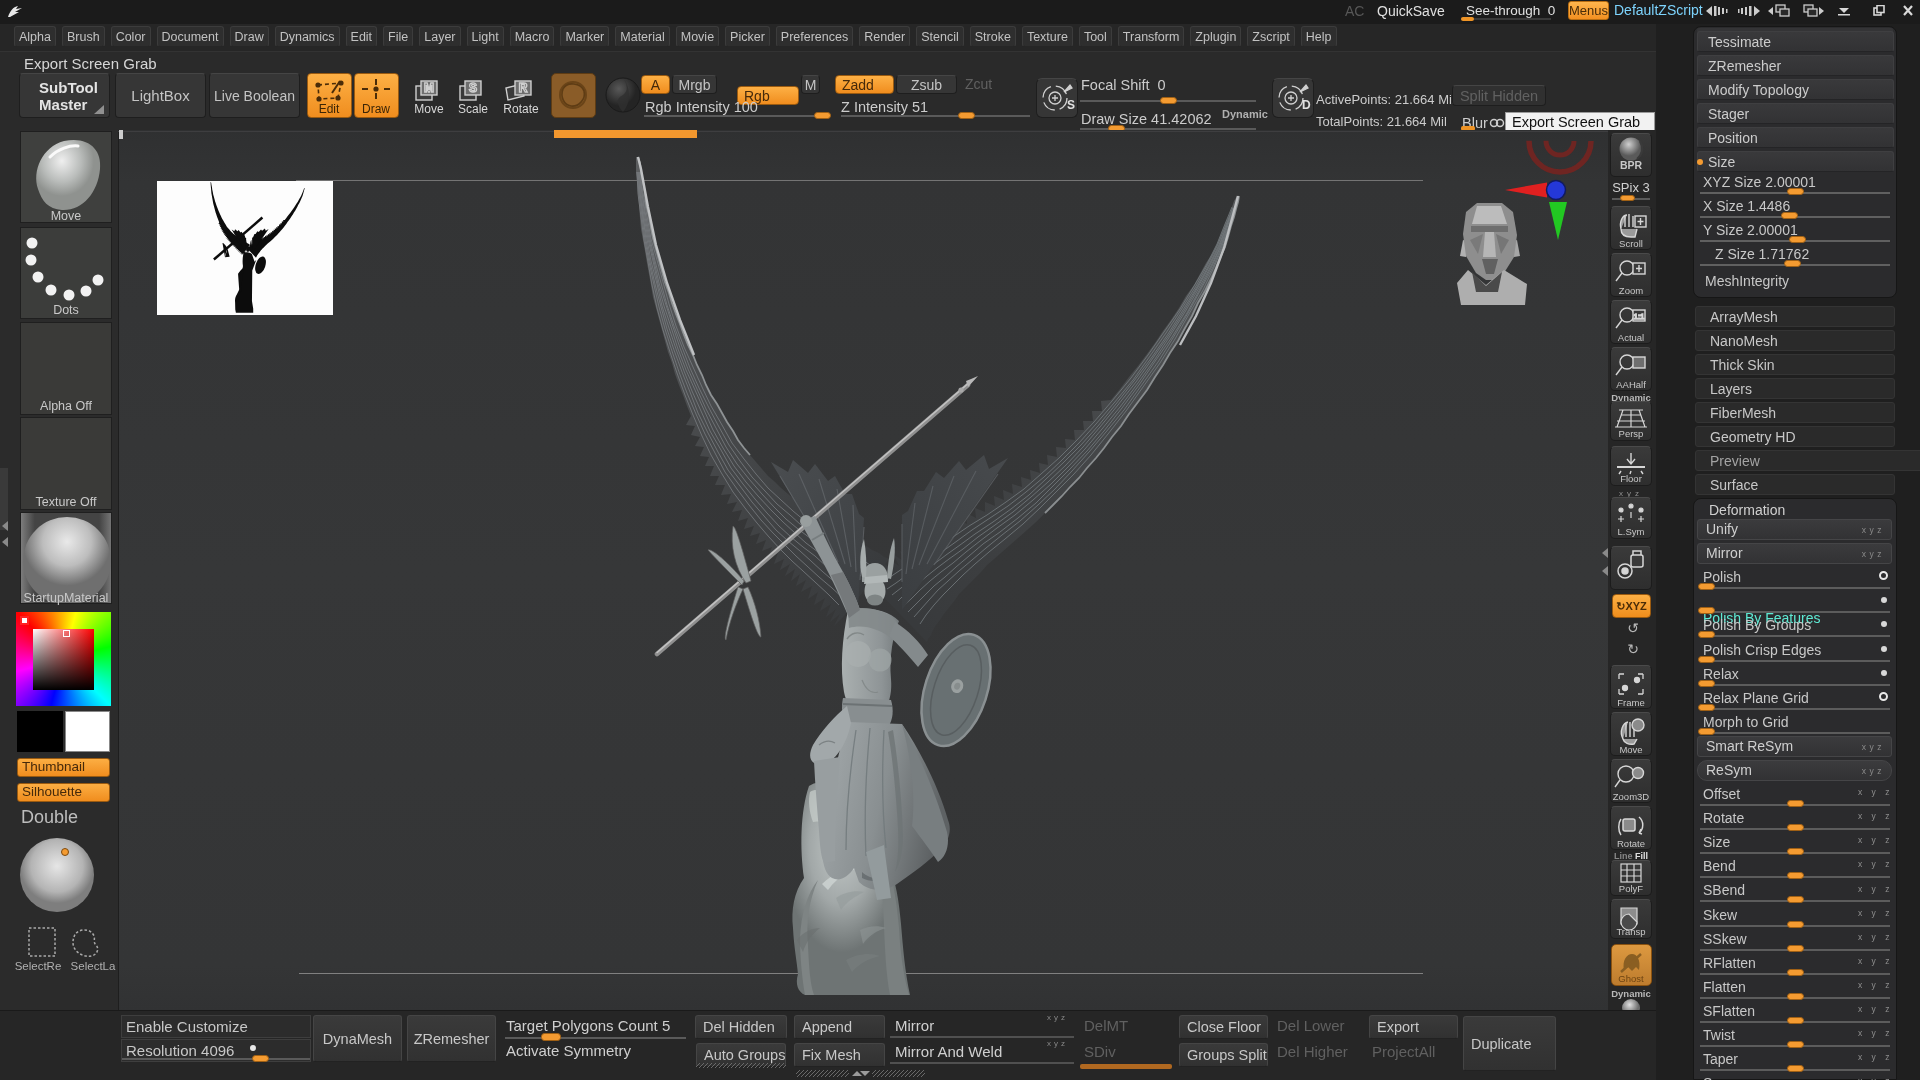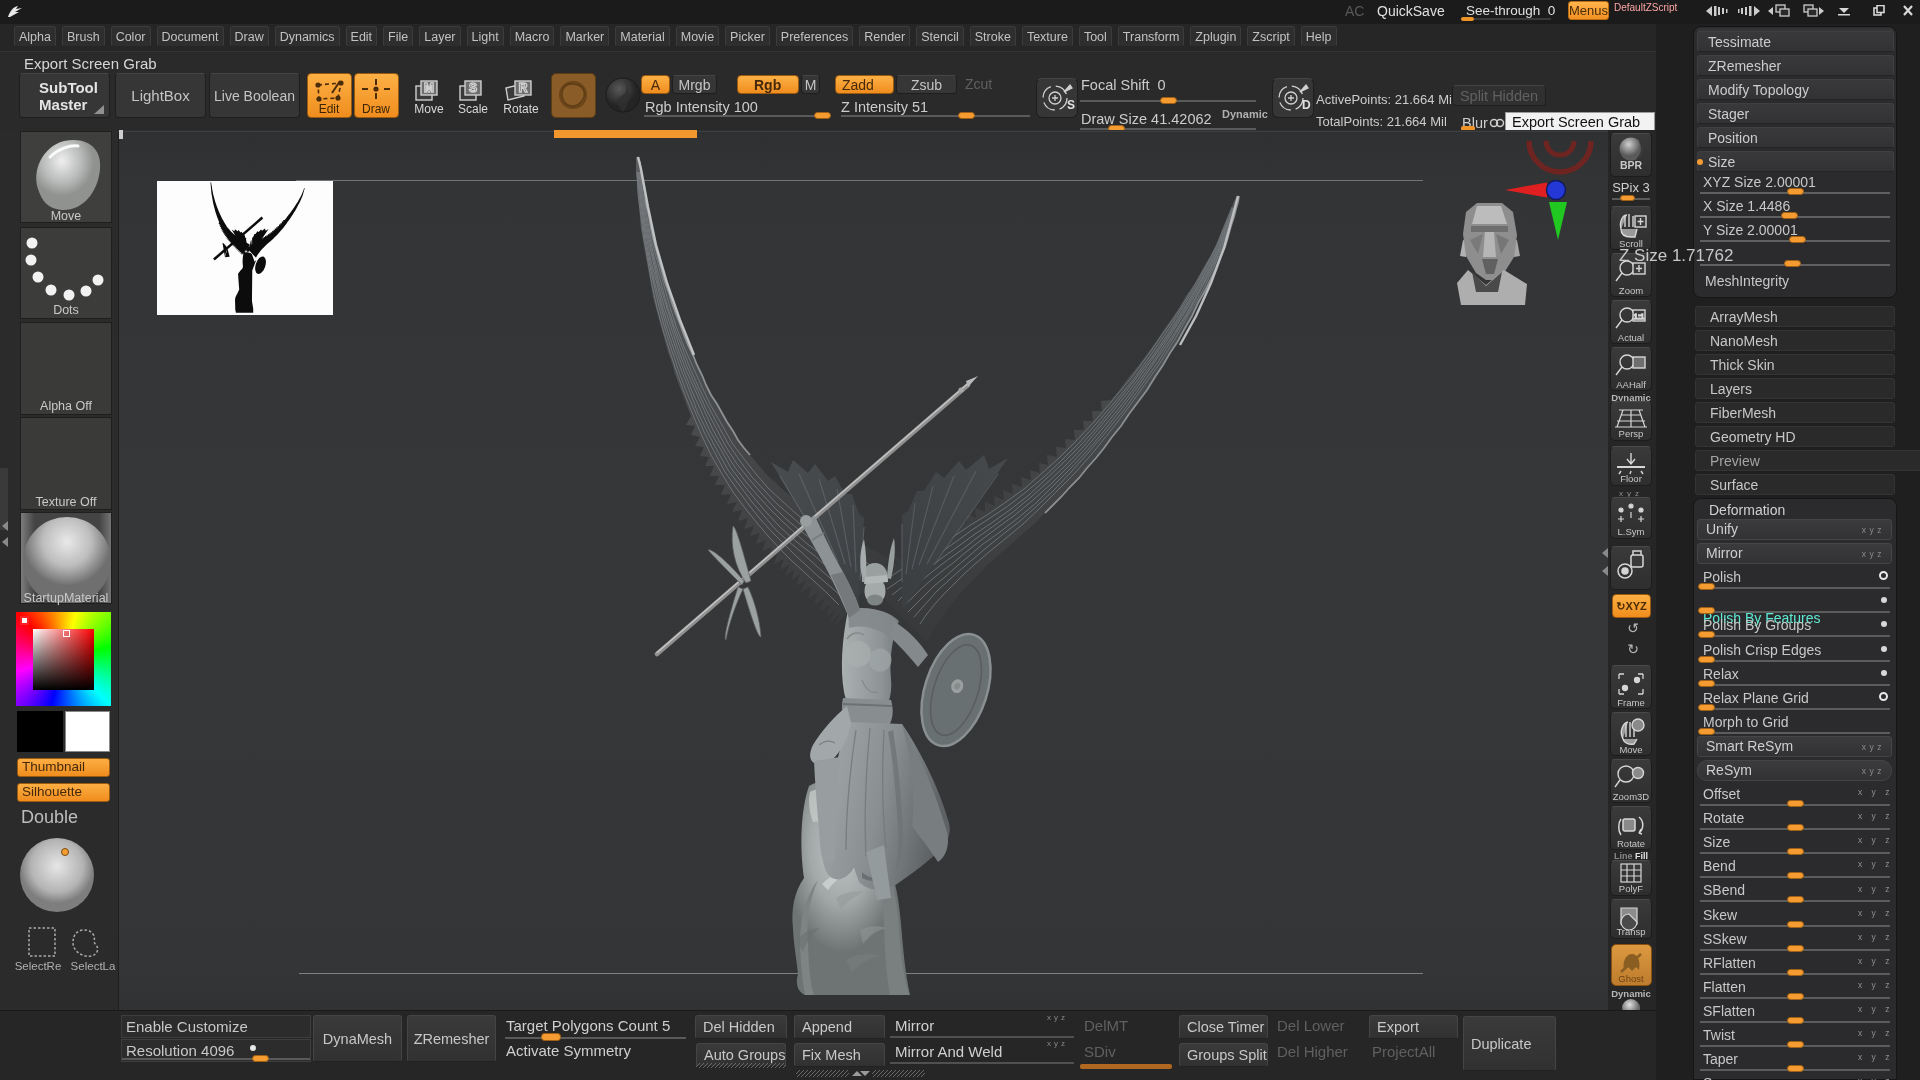--- a/index.html
+++ b/index.html
@@ -18,21 +18,21 @@
  <svg class="abs" style="left:6px;top:3px" width="18" height="18" viewBox="0 0 18 18">
       <path d="M2,14 C4,8 7,4 12,3 L10,6 L16,5 L9,9 L13,9 L4,14 Z" fill="#e8e8e8"></path>
     </svg>
 </div>
 <span class="abs" style="left:1345px;top:3px;font-size:14px;color:#575757;z-index:5">AC</span>
 <span class="abs" style="left:1377px;top:3px;font-size:14px;color:#e0e0e0;z-index:5">QuickSave</span>
 <span class="abs" style="left:1466px;top:3px;font-size:13.5px;color:#e0e0e0;z-index:5">See-through&nbsp;&nbsp;0</span>
 <div class="abs" style="left:1461px;top:18px;width:90px;height:2px;background:#3a3a3a;z-index:5"></div>
 <div class="abs" style="left:1461px;top:17px;width:13px;height:4px;background:#ef9426;border-radius:2px;z-index:5"></div>
 <div class="abs" style="left:1568px;top:1px;width:41px;height:19px;background:linear-gradient(#ffb54d,#f39021);border:1px solid #b86d12;border-radius:3px;color:#4a2c08;font-size:13px;text-align:center;line-height:18px;z-index:5">Menus</div>
-<span class="abs" style="left:1614px;top:2px;font-size:10px;color:#fca5a5;z-index:5">DefaultZScript</span>
+<span class="abs" style="left:1614px;top:2px;font-size:14px;color:#7dd3fc;z-index:5">DefaultZScript</span>
 <svg class="abs" style="left:1706px;top:4px;z-index:5" width="120" height="14" viewBox="0 0 120 14">
  <g fill="#cccccc">
       <path d="M0,7 L6,2 L6,12 Z"></path>
       <rect x="8" y="2" width="2.5" height="10"></rect>
       <rect x="12" y="3" width="2" height="8"></rect>
       <rect x="16" y="4" width="2" height="6"></rect>
       <rect x="20" y="5" width="1.5" height="4"></rect>
  <rect x="32" y="5" width="1.5" height="4"></rect>
       <rect x="35" y="4" width="2" height="6"></rect>
       <rect x="39" y="3" width="2" height="8"></rect>
@@ -126,21 +126,21 @@
       <radialGradient id="sphg" cx="38%" cy="32%">
         <stop offset="0%" stop-color="#585858"></stop>
         <stop offset="100%" stop-color="#242424"></stop>
       </radialGradient>
     </defs>
     <circle cx="20" cy="20" r="17" fill="url(#sphg)" stroke="#1a1a1a"></circle>
     <path d="M20,3 C28,12 28,28 20,37 C14,30 12,24 20,20 C26,16 24,8 20,3" fill="#303030" opacity="0.8"></path>
   </svg>
 <div class="obtn" style="left:641px;top:75px;width:29px;height:19px;font-size:14px;font-weight:normal">A</div>
 <div class="btn" style="left:672px;top:75px;width:45px;height:19px;font-size:14px">Mrgb</div>
-<div class="obtn" style="left:737px;top:75px;width:62px;height:19px;font-size:14px;font-weight:bold;justify-content:flex-start;padding-left:16px">Rgb</div>
+<div class="obtn" style="left:737px;top:86px;width:62px;height:19px;font-size:14px;font-weight:normal;justify-content:flex-start;padding-left:6px">Rgb</div>
 <div class="btn" style="left:801px;top:75px;width:19px;height:19px;font-size:14px">M</div>
 <div class="obtn" style="left:835px;top:75px;width:59px;height:19px;font-size:14px;font-weight:normal;justify-content:flex-start;padding-left:6px">Zadd</div>
 <div class="btn" style="left:896px;top:75px;width:61px;height:19px;font-size:14px">Zsub</div>
 <span class="abs" style="left:965px;top:76px;font-size:14px;color:#606060">Zcut</span>
 <span class="abs" style="left:645px;top:99px;font-size:14.5px;color:#cccccc">Rgb Intensity 100</span>
 <div class="abs" style="left:644px;top:115px;width:186px;height:1.5px;background:#5a5a5a"></div>
 <div class="sl-handle" style="left:814px;top:112px"></div>
 <span class="abs" style="left:841px;top:99px;font-size:14.5px;color:#cccccc">Z Intensity 51</span>
 <div class="abs" style="left:841px;top:115px;width:189px;height:1.5px;background:#5a5a5a"></div>
 <div class="sl-handle" style="left:958px;top:112px"></div>
@@ -660,21 +660,21 @@
 <div class="abs" style="left:1697px;top:159px;width:6px;height:6px;background:#f49b31;border-radius:3px;z-index:5"></div>
 <span class="abs" style="left:1703px;top:174px;font-size:14px;color:#c8c8c8;z-index:4">XYZ Size 2.00001</span>
 <div class="abs" style="left:1700px;top:192px;width:190px;height:1.5px;background:#606060;z-index:4"></div>
 <div class="sl-handle" style="left:1787px;top:188px;z-index:4"></div>
 <span class="abs" style="left:1703px;top:198px;font-size:14px;color:#c8c8c8;z-index:4">X Size 1.4486</span>
 <div class="abs" style="left:1700px;top:216px;width:190px;height:1.5px;background:#606060;z-index:4"></div>
 <div class="sl-handle" style="left:1781px;top:212px;z-index:4"></div>
 <span class="abs" style="left:1703px;top:222px;font-size:14px;color:#c8c8c8;z-index:4">Y Size 2.00001</span>
 <div class="abs" style="left:1700px;top:240px;width:190px;height:1.5px;background:#606060;z-index:4"></div>
 <div class="sl-handle" style="left:1789px;top:236px;z-index:4"></div>
-<span class="abs" style="left:1619px;top:246px;font-size:17px;color:#c8c8c8;z-index:4">Z Size 1.71762</span>
+<span class="abs" style="left:1715px;top:246px;font-size:14px;color:#c8c8c8;z-index:4">Z Size 1.71762</span>
 <div class="abs" style="left:1700px;top:264px;width:190px;height:1.5px;background:#606060;z-index:4"></div>
 <div class="sl-handle" style="left:1784px;top:260px;z-index:4"></div>
 <span class="abs" style="left:1705px;top:273px;font-size:14px;color:#c8c8c8;z-index:4">MeshIntegrity</span>
 <div class="abs" style="left:1695px;top:306px;width:200px;height:21px;background:#2a2a2a;border:1px solid #343434;border-radius:3px;font-size:14px;color:#c8c8c8;line-height:20px;padding-left:14px;z-index:4">ArrayMesh</div>
 <div class="abs" style="left:1695px;top:330px;width:200px;height:21px;background:#2a2a2a;border:1px solid #343434;border-radius:3px;font-size:14px;color:#c8c8c8;line-height:20px;padding-left:14px;z-index:4">NanoMesh</div>
 <div class="abs" style="left:1695px;top:354px;width:200px;height:21px;background:#2a2a2a;border:1px solid #343434;border-radius:3px;font-size:14px;color:#c8c8c8;line-height:20px;padding-left:14px;z-index:4">Thick Skin</div>
 <div class="abs" style="left:1695px;top:378px;width:200px;height:21px;background:#2a2a2a;border:1px solid #343434;border-radius:3px;font-size:14px;color:#c8c8c8;line-height:20px;padding-left:14px;z-index:4">Layers</div>
 <div class="abs" style="left:1695px;top:402px;width:200px;height:21px;background:#2a2a2a;border:1px solid #343434;border-radius:3px;font-size:14px;color:#c8c8c8;line-height:20px;padding-left:14px;z-index:4">FiberMesh</div>
 <div class="abs" style="left:1695px;top:426px;width:200px;height:21px;background:#2a2a2a;border:1px solid #343434;border-radius:3px;font-size:14px;color:#c8c8c8;line-height:20px;padding-left:14px;z-index:4">Geometry HD</div>
 <div class="abs" style="left:1695px;top:450px;width:236px;height:21px;background:#2a2a2a;border:1px solid #343434;border-radius:3px;font-size:14px;color:#a3a3a3;line-height:20px;padding-left:14px;z-index:4">Preview</div>
@@ -782,21 +782,21 @@
 <div class="bb-btn" style="left:794px;top:1043px;width:91px;height:24px">Fix Mesh</div>
 <span class="abs" style="left:895px;top:1017px;font-size:15px;color:#cfcfcf">Mirror</span>
 <div class="abs" style="left:890px;top:1036px;width:184px;height:1.5px;background:#505050"></div>
 <span class="abs" style="left:1047px;top:1013px;font-size:8px;letter-spacing:3px;color:#888">xyz</span>
 <span class="abs" style="left:895px;top:1043px;font-size:15px;color:#cfcfcf">Mirror And Weld</span>
 <div class="abs" style="left:890px;top:1062px;width:184px;height:1.5px;background:#505050"></div>
 <span class="abs" style="left:1047px;top:1039px;font-size:8px;letter-spacing:3px;color:#888">xyz</span>
 <span class="abs" style="left:1084px;top:1017px;font-size:15px;color:#606060">DelMT</span>
 <span class="abs" style="left:1084px;top:1043px;font-size:15px;color:#606060">SDiv</span>
 <div class="abs" style="left:1080px;top:1064px;width:92px;height:5px;background:#b06820;border-radius:2px"></div>
-<div class="bb-btn" style="left:1179px;top:1015px;width:89px;height:24px">Close Timer</div>
+<div class="bb-btn" style="left:1179px;top:1015px;width:89px;height:24px">Close Floor</div>
 <div class="bb-btn" style="left:1179px;top:1043px;width:89px;height:24px">Groups Split</div>
 <span class="abs" style="left:1277px;top:1017px;font-size:15px;color:#606060">Del Lower</span>
 <span class="abs" style="left:1277px;top:1043px;font-size:15px;color:#606060">Del Higher</span>
 <div class="bb-btn" style="left:1369px;top:1015px;width:89px;height:24px">Export</div>
 <span class="abs" style="left:1372px;top:1043px;font-size:15px;color:#606060">ProjectAll</span>
 <div class="bb-btn" style="left:1463px;top:1016px;width:93px;height:55px;align-items:center;padding-left:7px">Duplicate</div>
 <svg class="abs" style="left:796px;top:1070px" width="129" height="8" viewBox="0 0 129 8">
     <defs>
       <pattern id="hatch" width="4" height="4" patternUnits="userSpaceOnUse">
         <path d="M0,4 L4,0" stroke="#6a6a6a" stroke-width="1"></path>

